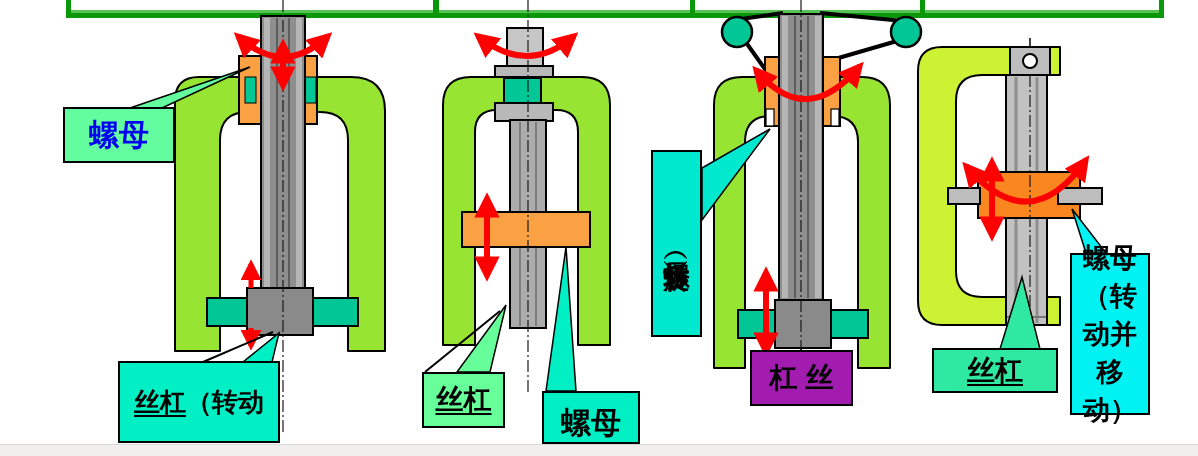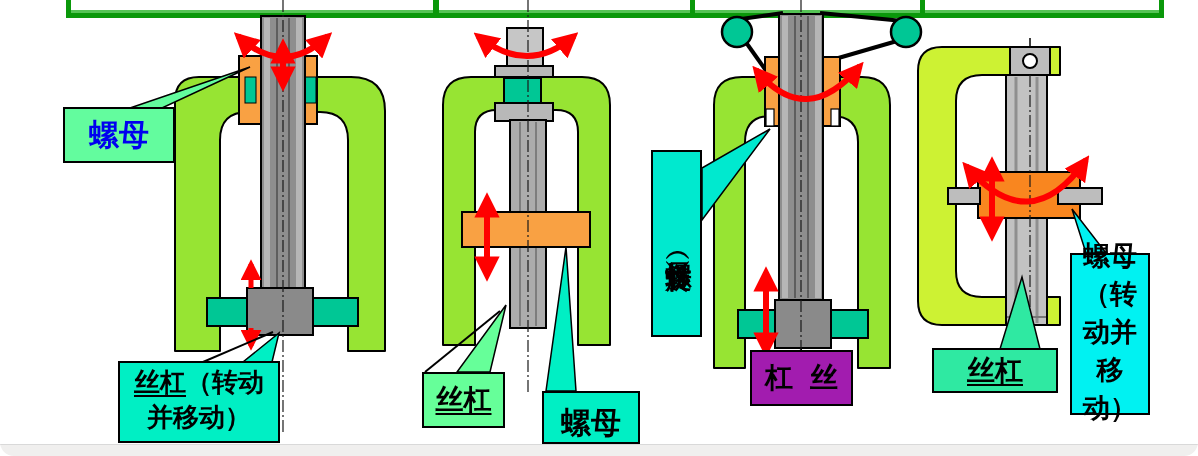--- a/index.html
+++ b/index.html
@@ -1,17 +1,17 @@
 <!DOCTYPE html>
 <html><head>
 <meta charset="utf-8">
 <style>
   html,body{margin:0;padding:0;background:#ffffff;}
   #stage{position:relative;width:1198px;height:456px;overflow:hidden;background:#ffffff;
-         font-family:Liberation Mono, monospace;border-radius:14px;}
+         font-family:Liberation Sans, sans-serif;}
   svg{position:absolute;left:0;top:0;z-index:1;}
   .titlebox{position:absolute;top:-38px;height:46px;background:#ffffff;
             border:5px solid #0a980a;box-shadow:inset 0 -3px 0 #55c455;z-index:0;}
   .lbl{position:absolute;z-index:2;border:2px solid #000;box-sizing:border-box;
        display:flex;align-items:center;justify-content:center;
        font-weight:bold;color:#000;text-align:center;}
   .u{text-decoration:underline;text-underline-offset:4px;text-decoration-thickness:2px;}
   #l1a{left:63px;top:107px;width:112px;height:56px;background:#63FC9E;font-size:30px;color:#0000F0;}
   #l1b{left:118px;top:361px;width:162px;height:82px;background:#00EFC4;font-size:26px;line-height:35px;}
   #l2a{left:422px;top:372px;width:83px;height:56px;background:#66FF99;font-size:28px;}
@@ -127,21 +127,20 @@
       <polygon points="1072,209 1086,253 1106,253" fill="#00F2F2" stroke="#000" stroke-width="1.5"></polygon>
     </g>
   </svg>
 
   <div id="l1a" class="lbl">
     <span>螺母</span>
   </div>
   <div id="l1b" class="lbl">
     <div>
       <span class="u">丝杠</span><span>（转动</span><br>
-      <span>并移动）</span>
     </div>
   </div>
 
   <div id="l2a" class="lbl">
     <span class="u">丝杠</span>
   </div>
   <div id="l2b" class="lbl">
     <span>螺母</span>
   </div>
 

